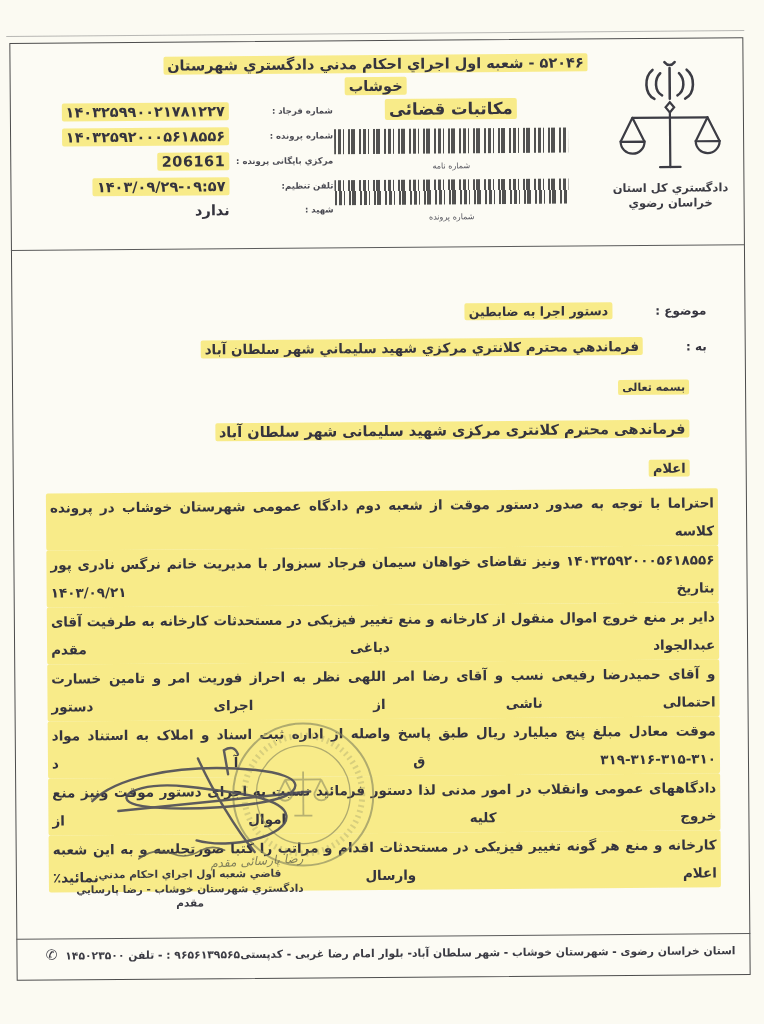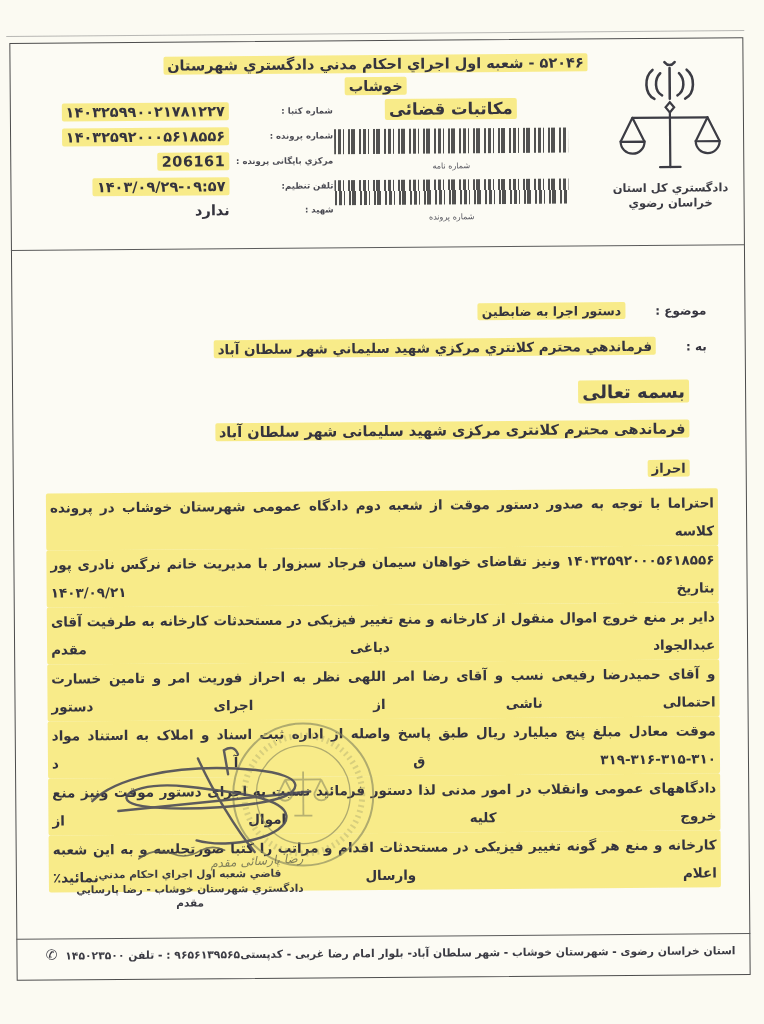--- a/index.html
+++ b/index.html
@@ -39,21 +39,21 @@
       #3a3a3a 0 2px, transparent 2px 4px,
       #3a3a3a 4px 7px, transparent 7px 9px,
       #3a3a3a 9px 10px, transparent 10px 14px,
       #3a3a3a 14px 16px, transparent 16px 17px,
       #3a3a3a 17px 21px, transparent 21px 25px);
   }
   .bc-caption{font-size:8px;color:#55555d;margin-top:8px;direction:rtl;}
   .hr-sep{position:absolute;top:206px;left:-1px;right:-1px;border-top:1.4px solid #5a5a5a;}
   
   .meta-row{position:absolute;right:38px;direction:rtl;display:flex;align-items:baseline;font-weight:bold;}
-  .meta-row .mlabel{font-size:12px;margin-left:30px;flex:none;}
+  .meta-row .mlabel{font-size:12px;margin-left:43px;flex:none;}
   .meta-row .mvalue{font-size:12.5px;}
   .center-lines{position:absolute;right:56px;direction:rtl;font-weight:bold;}
   
   .body-text{
     position:absolute;top:450px;right:28px;left:32px;direction:rtl;
     font-size:13.5px;font-weight:600;line-height:27.5px;
   }
   .body-line{text-align:justify;text-align-last:justify;}
   
   .sig-svg{position:absolute;left:62px;top:698px;}
@@ -105,21 +105,21 @@
         <path d="M100,104 A14,14 0 0 0 128,104 Z"></path>
         <path d="M58,134 L82,134"></path>
       </g>
     </svg>
     <div class="org">دادگستري کل استان</div>
     <div class="org">خراسان رضوي</div>
   </div>
 
   <div class="fields">
     <div class="field-row">
-      <span class="lbl">شماره کتبا :</span>
+      <span class="lbl">شماره فرجاد :</span>
       <span class="val hl">۱۴۰۳۲۵۹۹۰۰۲۱۷۸۱۲۲۷</span>
     </div>
     <div class="field-row">
       <span class="lbl">شماره پرونده :</span>
       <span class="val hl">۱۴۰۳۲۵۹۲۰۰۰۵۶۱۸۵۵۶</span>
     </div>
     <div class="field-row">
       <span class="lbl">مرکزي بایگانی پرونده :</span>
       <span class="val hl">206161</span>
     </div>
@@ -145,28 +145,28 @@
 
   <div class="meta-row" style="top:263px;">
     <span class="mlabel">موضوع :</span>
     <span class="mvalue hl">دستور اجرا به ضابطین</span>
   </div>
   <div class="meta-row" style="top:298px;">
     <span class="mlabel">به :</span>
     <span class="mvalue hl" style="font-size:13.5px;">فرماندهي محترم کلانتري مرکزي شهيد سليماني شهر سلطان آباد</span>
   </div>
 
-  <div class="center-lines" style="top:342px;font-size:18px;">
+  <div class="center-lines" style="top:342px;font-size:11px;">
     <span class="hl">بسمه تعالی</span>
   </div>
   <div class="center-lines" style="top:382px;font-size:14.5px;">
     <span class="hl">فرماندهی محترم کلانتری مرکزی شهید سلیمانی شهر سلطان آباد</span>
   </div>
   <div class="center-lines" style="top:422px;font-size:13px;">
-    <span class="hl">احراز</span>
+    <span class="hl">اعلام</span>
   </div>
 
   <div class="body-text">
     <div class="body-line hl">احتراما با توجه به صدور دستور موقت از شعبه دوم دادگاه عمومی شهرستان خوشاب در پرونده کلاسه</div>
     <div class="body-line hl">۱۴۰۳۲۵۹۲۰۰۰۵۶۱۸۵۵۶ ونیز تقاضای خواهان سیمان فرجاد سبزوار با مدیریت خانم نرگس نادری پور بتاریخ ۱۴۰۳/۰۹/۲۱</div>
     <div class="body-line hl">دایر بر منع خروج اموال منقول از کارخانه و منع تغییر فیزیکی در مستحدثات کارخانه به طرفیت آقای عبدالجواد دباغی مقدم</div>
     <div class="body-line hl">و آقای حمیدرضا رفیعی نسب و آقای رضا امر اللهی نظر به احراز فوریت امر و تامین خسارت احتمالی ناشی از اجرای دستور</div>
     <div class="body-line hl">موقت معادل مبلغ پنج میلیارد ریال طبق پاسخ واصله از اداره ثبت اسناد و املاک به استناد مواد ۳۱۰-۳۱۵-۳۱۶-۳۱۹ ق آ د</div>
     <div class="body-line hl">دادگاههای عمومی وانقلاب در امور مدنی لذا دستور فرمائید نسبت به اجرای دستور موقت ونیز منع خروج کلیه اموال از</div>
     <div class="body-line hl">کارخانه و منع هر گونه تغییر فیزیکی در مستحدثات اقدام و مراتب را کتبا صورتجلسه و به این شعبه اعلام وارسال نمائید٪</div>

